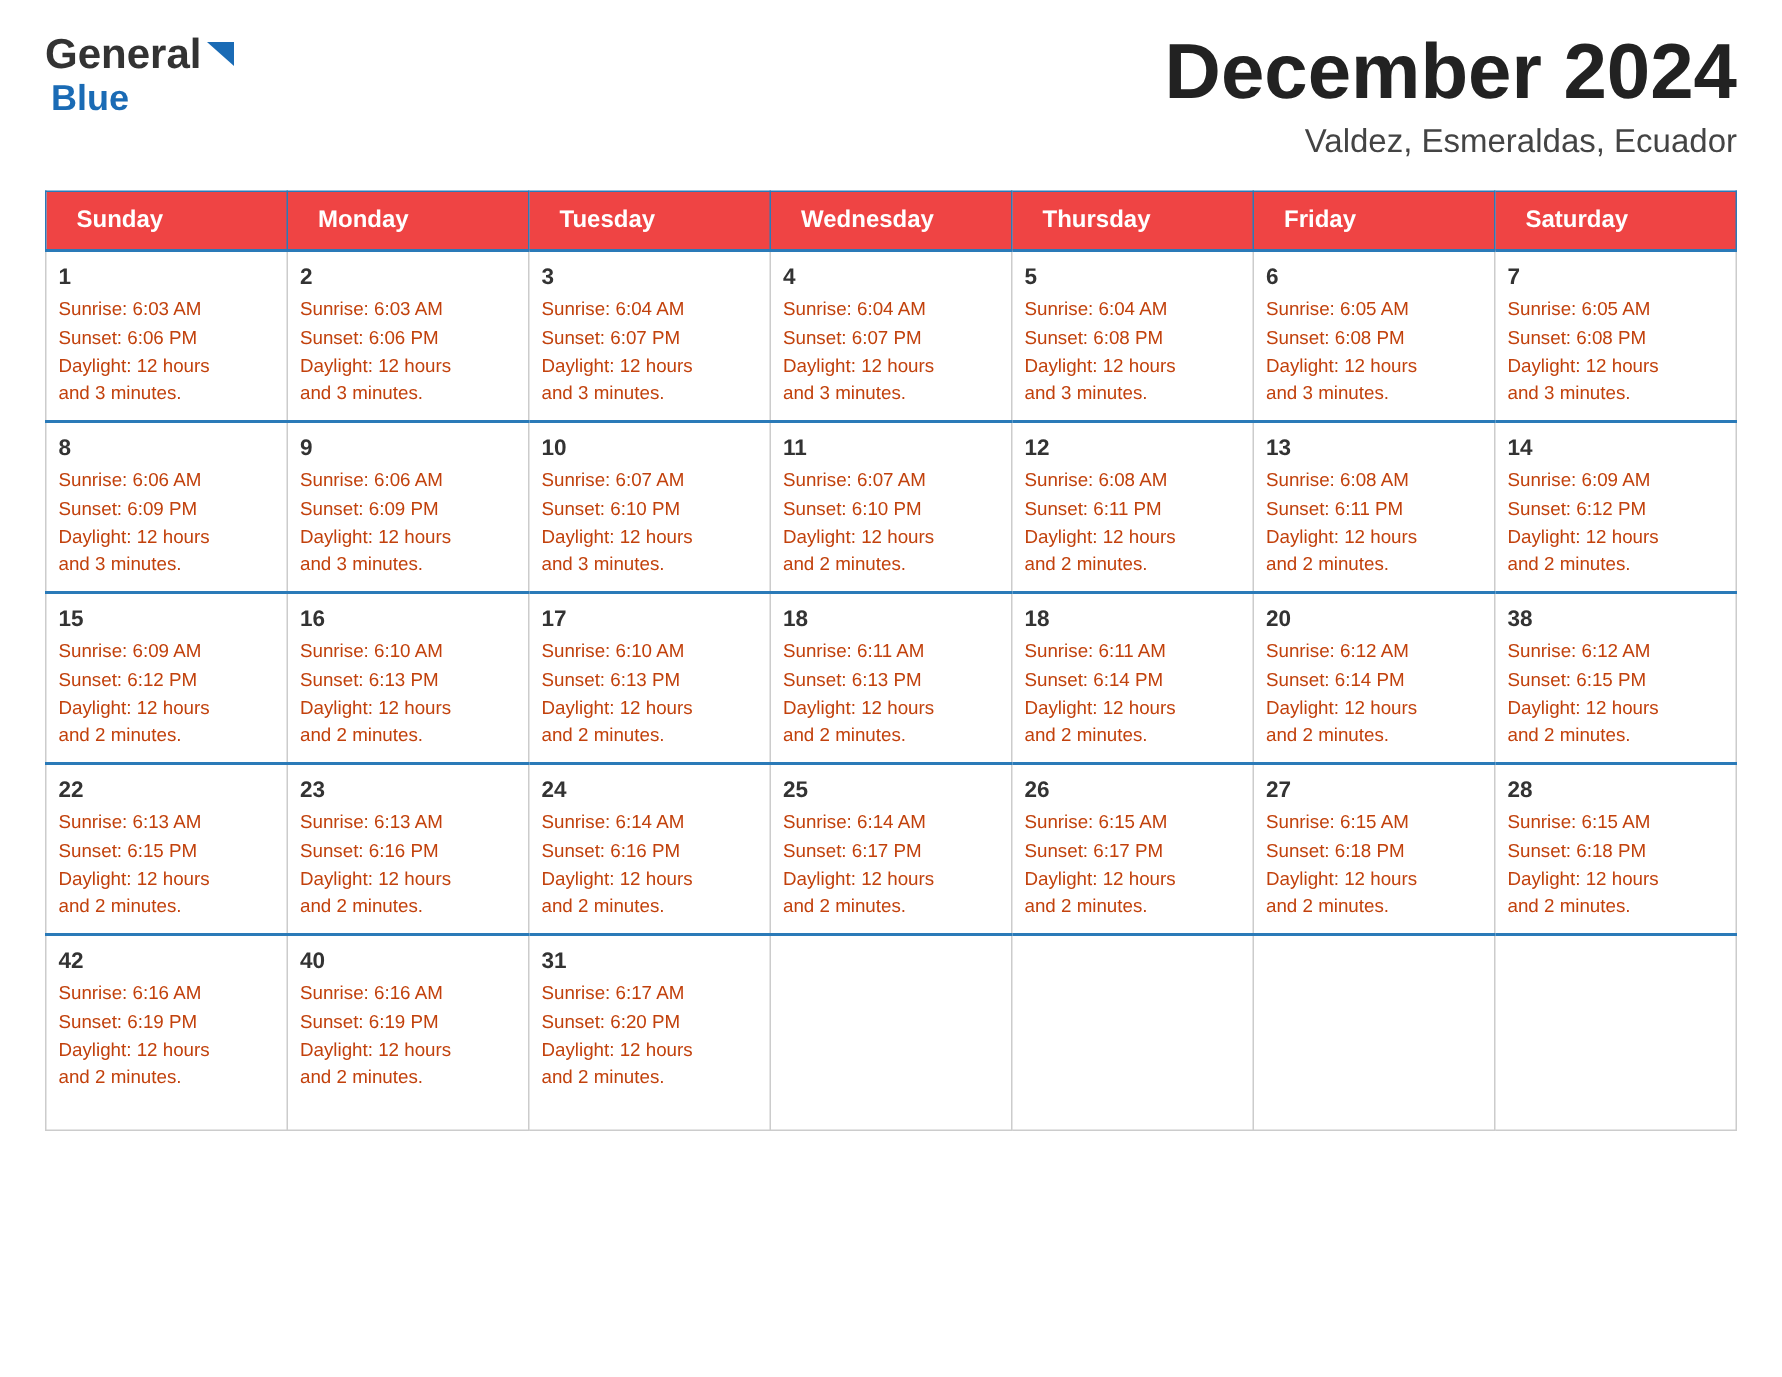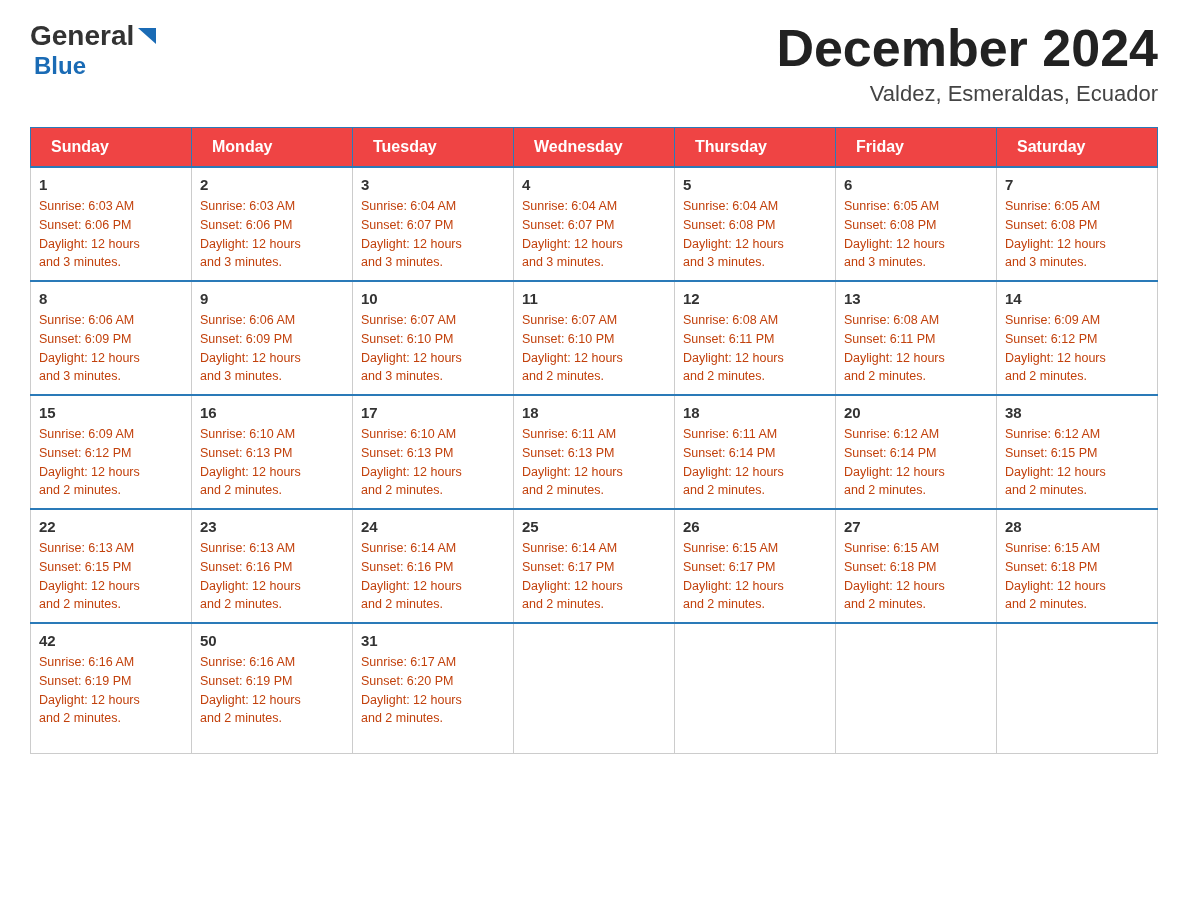--- a/index.html
+++ b/index.html
@@ -378,21 +378,21 @@
         <td>
         <span class="day-number">42</span>
         <div class="day-info">
           Sunrise: 6:16 AM<br>
           Sunset: 6:19 PM<br>
           Daylight: 12 hours<br>
           and 2 minutes.
         </div>
       </td>
         <td>
-        <span class="day-number">50</span>
+        <span class="day-number">40</span>
         <div class="day-info">
           Sunrise: 6:16 AM<br>
           Sunset: 6:19 PM<br>
           Daylight: 12 hours<br>
           and 2 minutes.
         </div>
       </td>
         <td>
         <span class="day-number">31</span>
         <div class="day-info">

